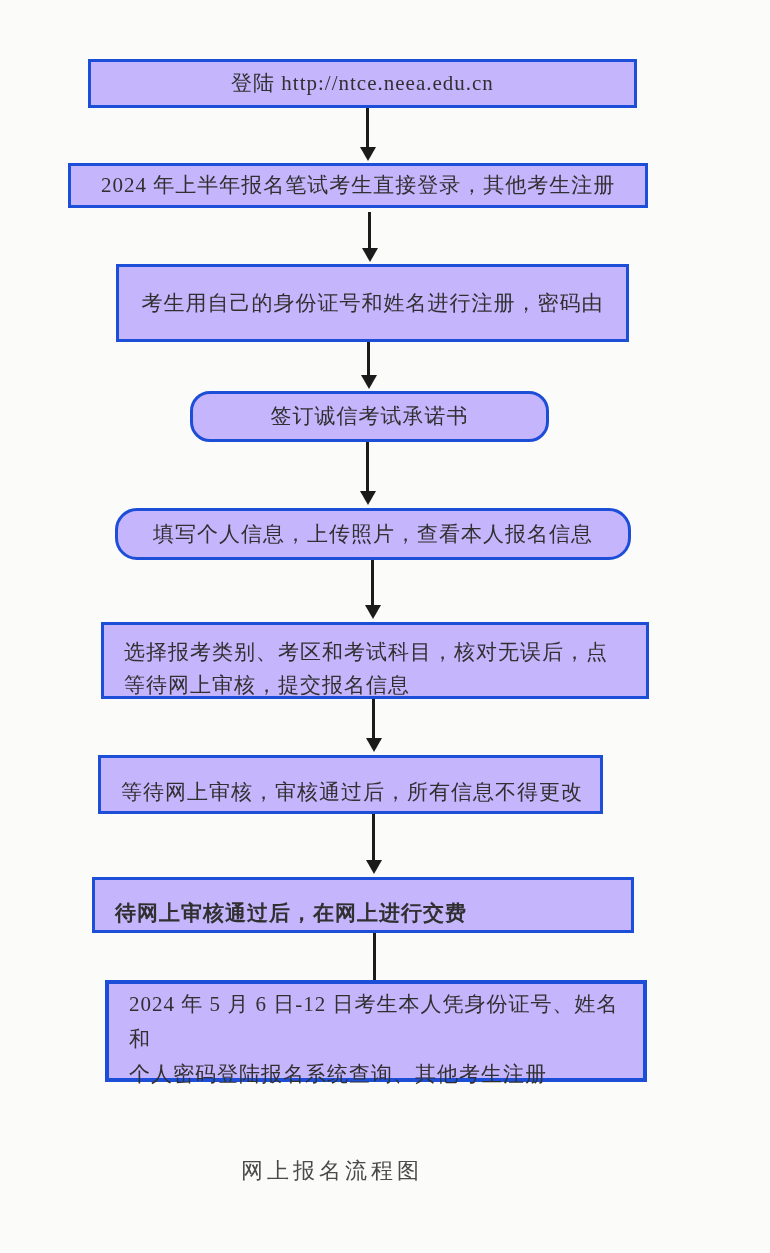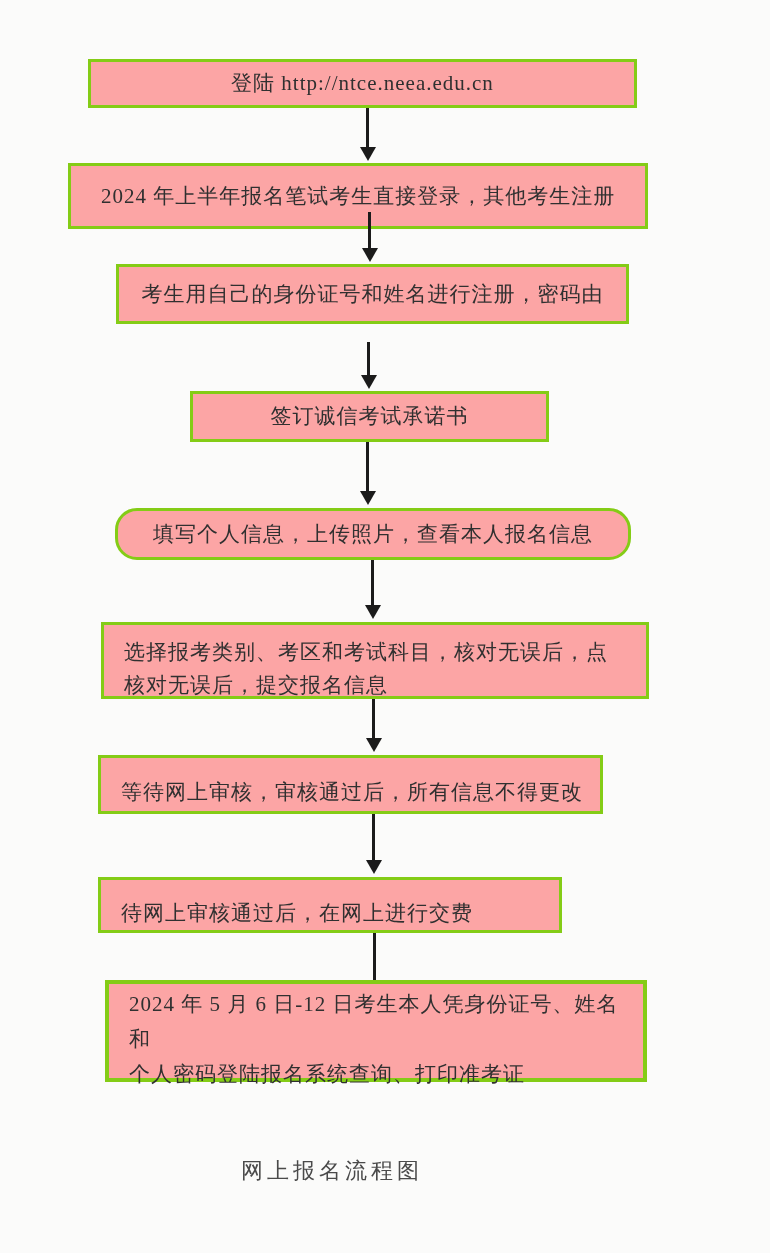--- a/index.html
+++ b/index.html
@@ -10,41 +10,41 @@
   .page{
     position:relative;
     width:770px;height:1253px;
     margin:0 auto;
     background:#fbfbfa;
     overflow:hidden;
   }
   .flow-box{
     position:absolute;
     box-sizing:border-box;
-    border:3px solid #84cc16;
-    background:#fca5a5;
+    border:3px solid #1d4ed8;
+    background:#c4b5fd;
     display:flex;
     flex-direction:column;
     justify-content:center;
     color:#303030;
     font-size:21px;
     line-height:33px;
     letter-spacing:1px;
   }
   .flow-box.center{ text-align:center; padding:0 14px; }
   .flow-box.left{ text-align:left; padding:16px 14px 0 20px; }
   
   .b1{ left:88px;  top:59px;   width:549px; height:49px; }
-  .b2{ left:68px;  top:163px;  width:580px; height:66px; }
-  .b3{ left:116px; top:264px;  width:513px; height:60px; }
-  .b4{ left:190px; top:391px;  width:359px; height:51px; }
+  .b2{ left:68px;  top:163px;  width:580px; height:45px; }
+  .b3{ left:116px; top:264px;  width:513px; height:78px; }
+  .b4{ left:190px; top:391px;  width:359px; height:51px;border-radius:20px; }
   .b5{ left:115px; top:508px;  width:516px; height:52px;border-radius:22px; }
   .b6{ left:101px; top:622px;  width:548px; height:77px; }
   .b7{ left:98px;  top:755px;  width:505px; height:59px; }
-  .b8{ left:98px;  top:877px;  width:464px; height:56px; }
+  .b8{ left:92px;  top:877px;  width:542px; height:56px;font-weight:bold; }
   .b9{ left:105px; top:980px; width:542px; height:102px; border-width:4px; line-height:35px; }
 
   .arrow{
     position:absolute;
     width:17px;
     display:flex;
     flex-direction:column;
     align-items:center;
   }
   .arrow .shaft{ width:3px; flex:1; background:#1b1b1b; }
@@ -117,21 +117,21 @@
     <div>填写个人信息，上传照片，查看本人报名信息</div>
   </div>
 
   <div class="arrow a5">
     <div class="shaft"></div>
     <div class="head"></div>
   </div>
 
   <div class="flow-box left b6">
     <div>选择报考类别、考区和考试科目，核对无误后，点</div>
-    <div>核对无误后，提交报名信息</div>
+    <div>等待网上审核，提交报名信息</div>
   </div>
 
   <div class="arrow a6">
     <div class="shaft"></div>
     <div class="head"></div>
   </div>
 
   <div class="flow-box left b7">
     <div>等待网上审核，审核通过后，所有信息不得更改</div>
   </div>
@@ -145,18 +145,18 @@
     <div>待网上审核通过后，在网上进行交费</div>
   </div>
 
   <div class="arrow a8">
     <div class="shaft"></div>
     <div class="head"></div>
   </div>
 
   <div class="flow-box left b9">
     <div>2024 年 5 月 6 日-12 日考生本人凭身份证号、姓名和</div>
-    <div>个人密码登陆报名系统查询、打印准考证</div>
+    <div>个人密码登陆报名系统查询、其他考生注册</div>
   </div>
 
   <div class="caption">网上报名流程图</div>
 
 </div>
 
 </body></html>

